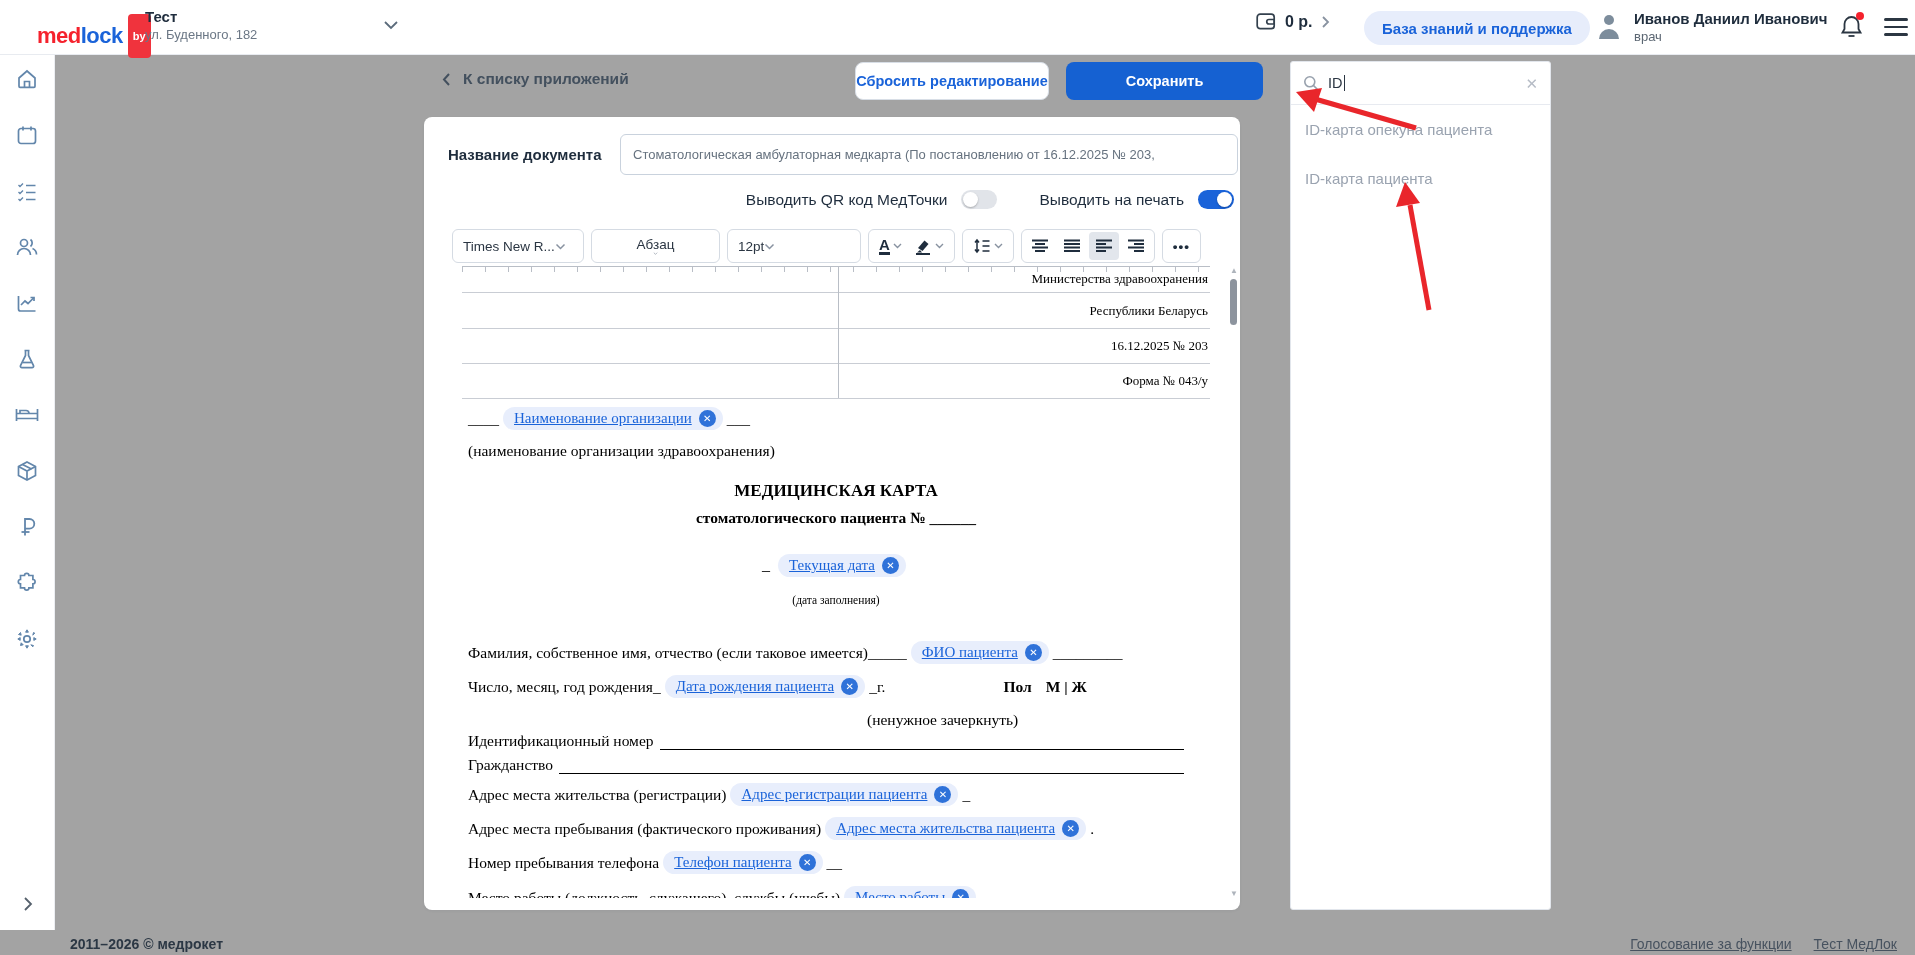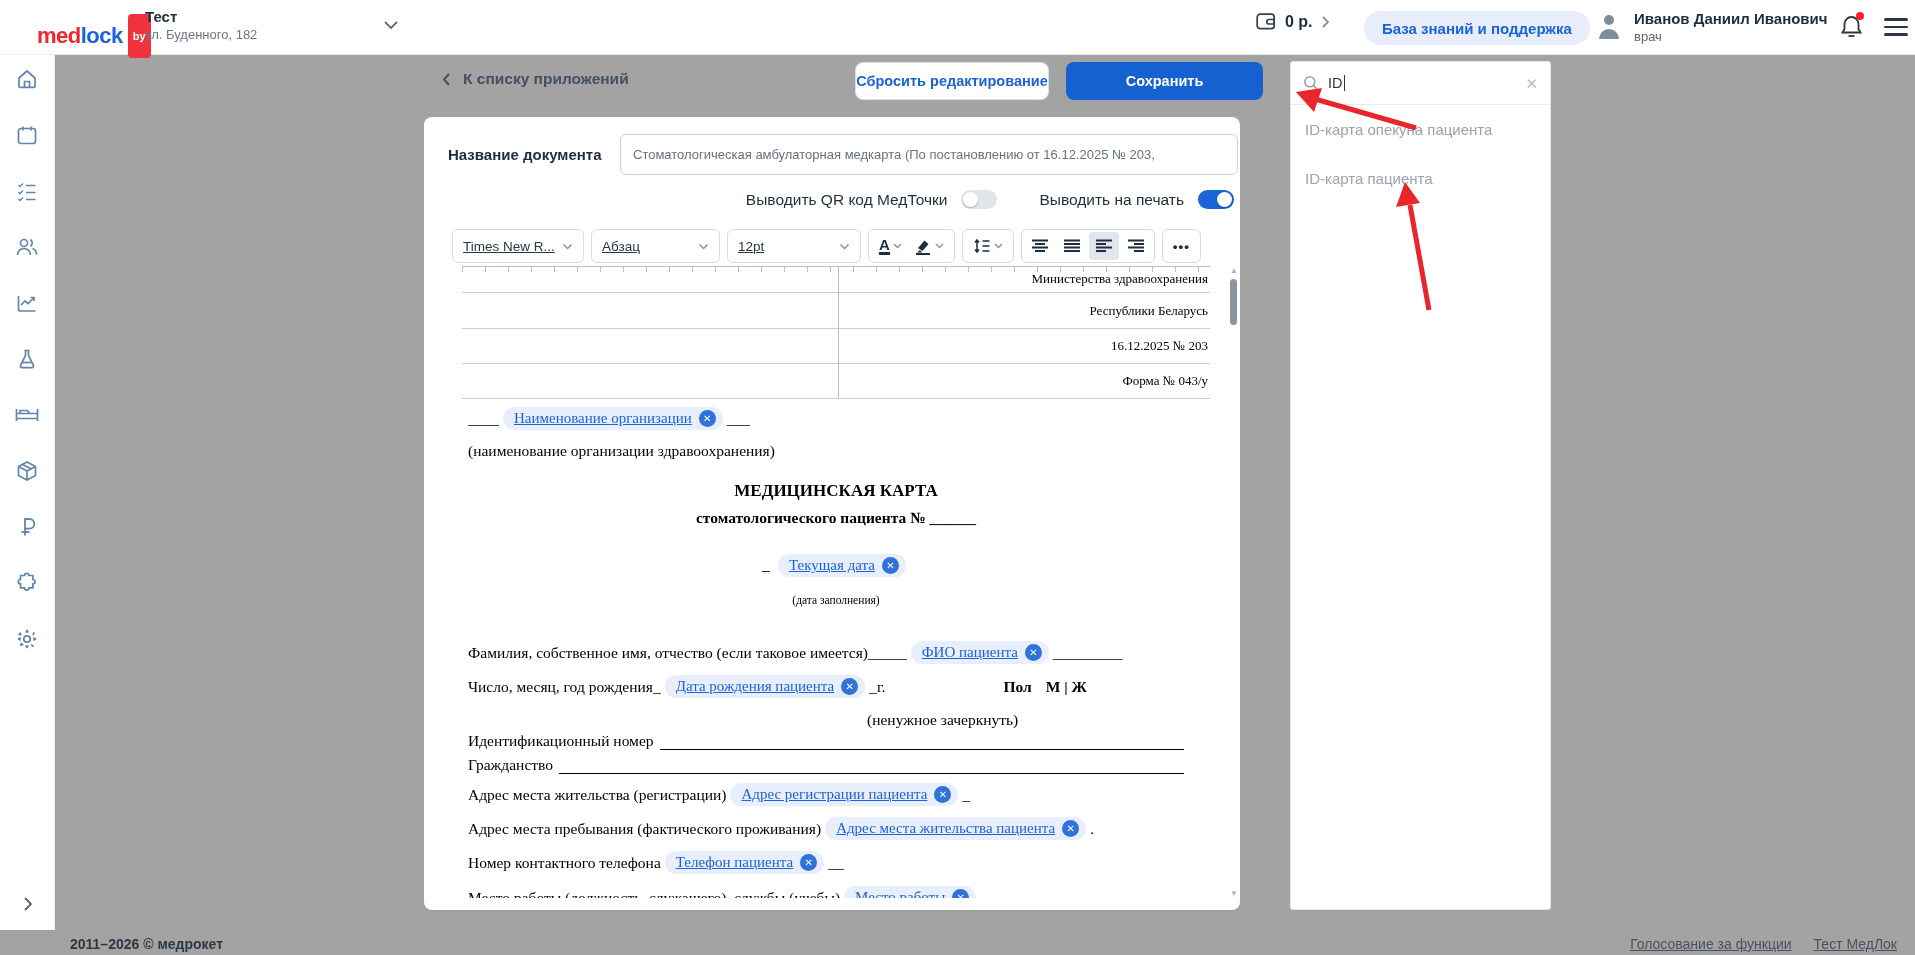--- a/index.html
+++ b/index.html
@@ -45,22 +45,22 @@
   .toggles { position:absolute; left:0; top:73px; width:810px; display:flex; justify-content:flex-end; align-items:center; gap:14px; font-size:15.5px; color:#1f2d3d; }
   .toggle { width:36px; height:19px; border-radius:10px; background:#e1e4e9; position:relative; cursor:pointer; flex:none; }
   .toggle .knob { position:absolute; top:2px; left:2px; width:15px; height:15px; border-radius:50%; background:#fff; box-shadow:0 1px 2px rgba(0,0,0,.25); }
   .toggle.on { background:#1a63d9; }
   .toggle.on .knob { left:auto; right:2px; }
   .tg-gap { width:14px; }
 
   
   .toolbar { position:absolute; left:28px; top:112px; display:flex; gap:7px; height:34px; }
   .tb-box { border:1px solid #d5dbe3; border-radius:6px; background:#fff; display:flex; align-items:center; font-size:13.5px; color:#2a3542; cursor:pointer; }
-  .tb-select { justify-content:space-between; padding:7px 10px;text-decoration:underline; }
-  .tb-font { width:132px; } .tb-style { width:129px; } .tb-size { width:134px; }
+  .tb-select { padding:7px 10px; }
+  .tb-font { width:132px; } .tb-style { width:129px;flex-direction:column; } .tb-size { width:134px; }
   .tb-icons { padding:0 6px; gap:4px; }
   .tb-ibtn { display:flex; align-items:center; gap:3px; padding:3px 4px; border-radius:4px; cursor:pointer; }
   .tb-A { font-size:15px; font-weight:700; color:#1f2d3d; border-bottom:3px solid #1f2d3d; line-height:15px; }
   .tb-align { padding:0 3px; gap:2px; }
   .align-btn { width:30px; height:28px; border-radius:4px; display:flex; align-items:center; justify-content:center; cursor:pointer; }
   .align-btn.sel { background:#e2e6ec; }
   .tb-more { width:39px; justify-content:center; font-weight:700; letter-spacing:1px; color:#1f2d3d; }
 
   
   .editor { position:absolute; left:38px; top:149px; width:762px; height:632px; background:#fff; overflow:hidden; font-family:"Liberation Serif","DejaVu Serif",serif; color:#000; }
@@ -411,21 +411,21 @@
       <div class="ed-row" style="top:551px">
         <span>Адрес места пребывания (фактического проживания)</span>
         <span class="chip">
           <span class="chip-text">Адрес места жительства пациента</span>
           <span class="chip-x">✕</span>
         </span>
         <span>.</span>
       </div>
 
       <div class="ed-row" style="top:585px">
-        <span>Номер контактного телефона</span>
+        <span>Номер пребывания телефона</span>
         <span class="chip">
           <span class="chip-text">Телефон пациента</span>
           <span class="chip-x">✕</span>
         </span>
         <span>__</span>
       </div>
 
       <div class="ed-row" style="top:620px">
         <span>Место работы (должность, служащего), службы (учебы)</span>
         <span class="chip">

